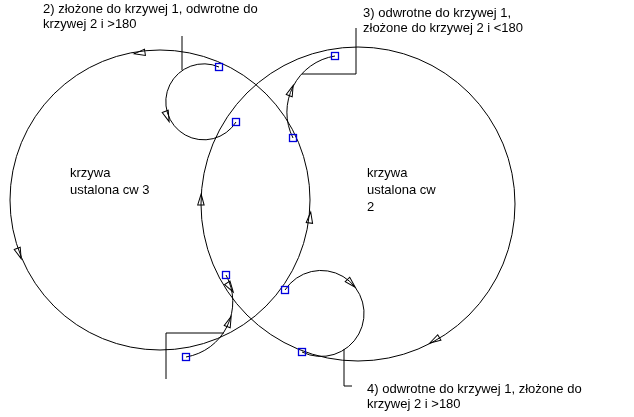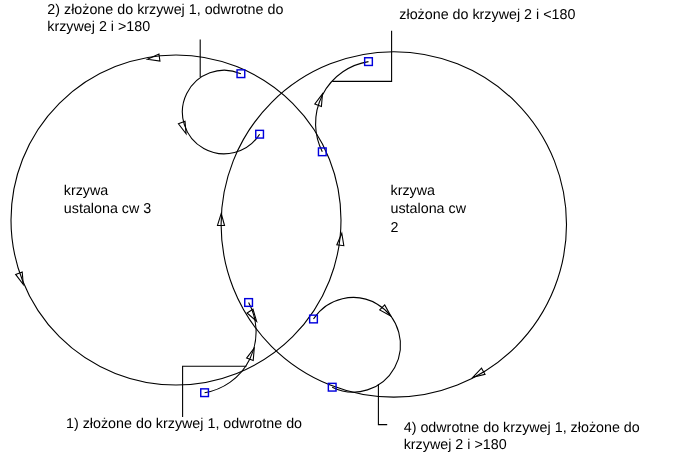--- a/index.html
+++ b/index.html
@@ -2,21 +2,21 @@
 <html><head>
 <meta charset="utf-8">
 <style>
   html,body{margin:0;padding:0;background:#fff;}
   .stage{
     position:relative;width:634px;height:417px;background:#fff;overflow:hidden;
     font-family:"Liberation Sans","DejaVu Sans",sans-serif;color:#000;padding-left:26px;
   }
   svg{position:absolute;left:0;top:0;}
   .lbl{position:absolute;font-size:13px;line-height:15px;white-space:nowrap;}
-  .clbl{position:absolute;font-size:13px;line-height:17px;white-space:nowrap;}
+  .clbl{position:absolute;font-size:13px;line-height:17px;white-space:nowrap;margin-left:12px;}
   .ln{fill:none;stroke:#000;stroke-width:1;}
 </style>
 </head>
 <body>
 
 <div class="stage">
   <svg id="geom" width="634" height="417" viewBox="0 0 634 417">
       <circle cx="160" cy="200" r="150" class="ln" stroke="#000000"></circle>
       <circle cx="358" cy="204" r="157" class="ln" stroke="#000000"></circle>
       <path d="M 186 357 A 56 56 0 0 0 226 275" class="ln" stroke="#000000"></path>
@@ -46,25 +46,25 @@
       <rect x="281.5" y="286.5" width="7" height="7" fill="none" stroke="#0000dd" stroke-width="1.3"></rect>
       <rect x="298.5" y="348.5" width="7" height="7" fill="none" stroke="#0000dd" stroke-width="1.3"></rect>
     </svg>
 
   <div class="lbl" style="left:43px;top:1px">
     <div>2) złożone do krzywej 1, odwrotne do</div>
     <div>krzywej 2 i &gt;180</div>
   </div>
 
   <div class="lbl" style="left:363px;top:5px">
+    <div>3) odwrotne do krzywej 1,</div>
     <div>złożone do krzywej 2 i &lt;180</div>
   </div>
 
   <div class="lbl" style="left:60px;top:377px">
-    <div>1) złożone do krzywej 1, odwrotne do</div>
   </div>
 
   <div class="lbl" style="left:367px;top:381px">
     <div>4) odwrotne do krzywej 1, złożone do</div>
     <div>krzywej 2 i &gt;180</div>
   </div>
 
   <div class="clbl" style="left:58px;top:164px">
     <div>krzywa</div>
     <div>ustalona cw 3</div>

